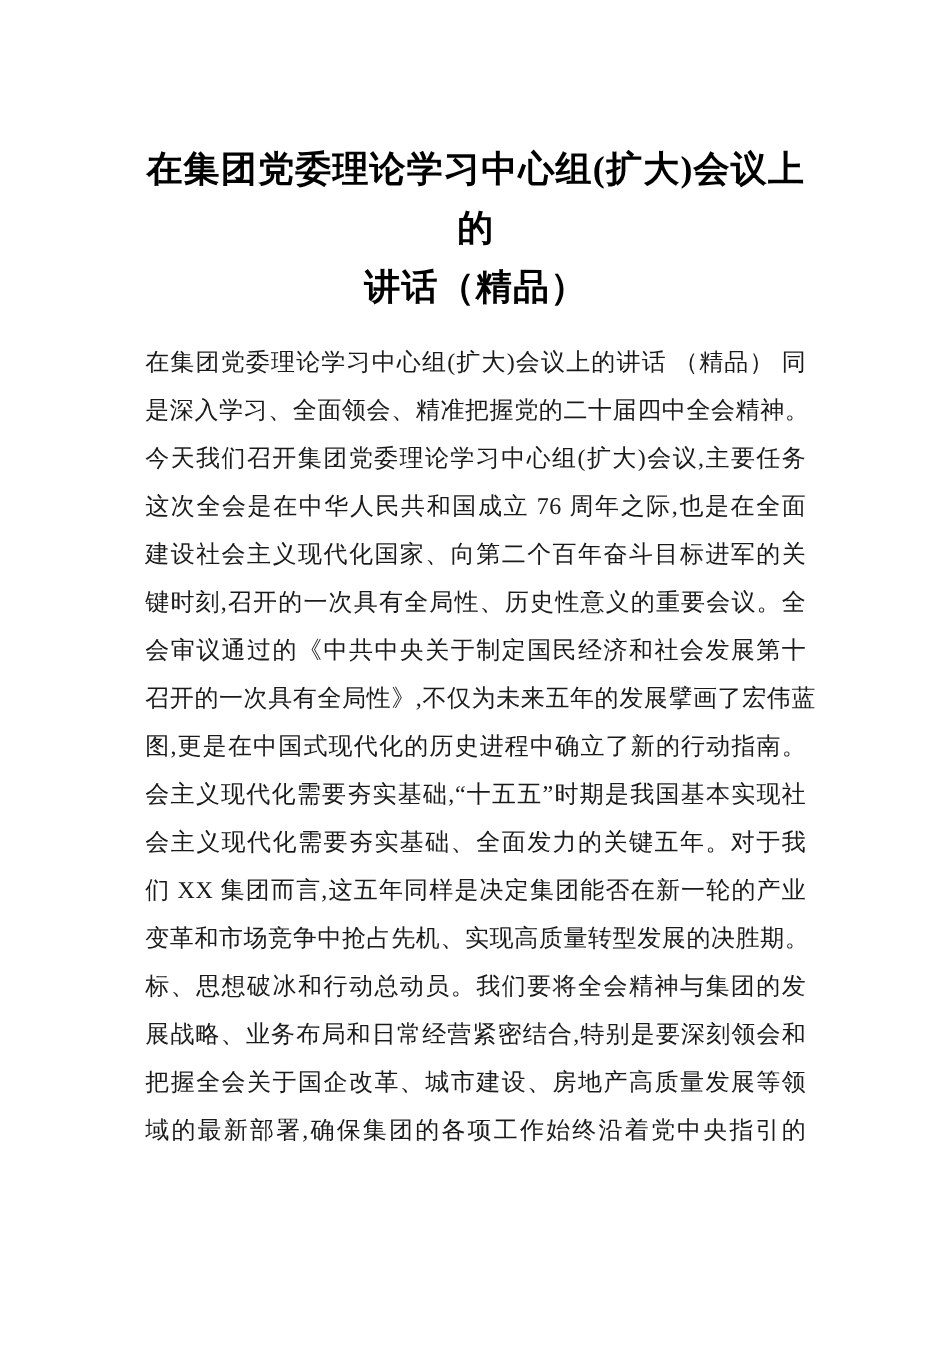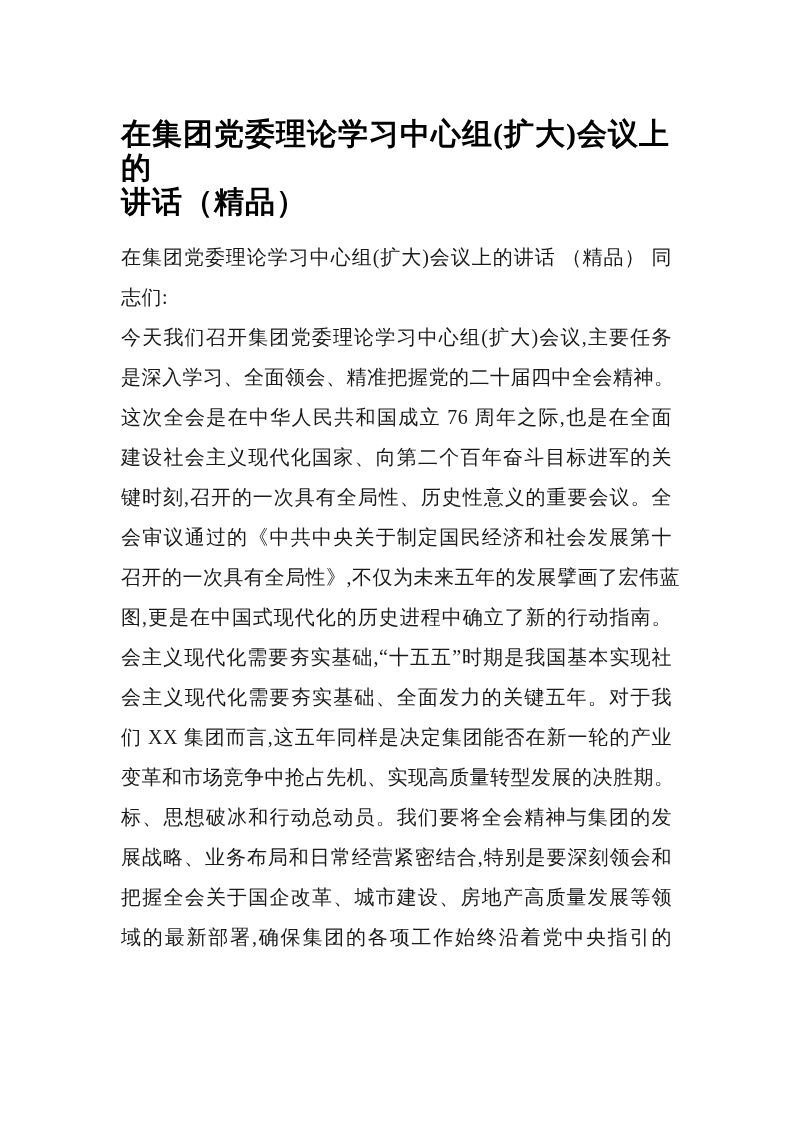--- a/index.html
+++ b/index.html
@@ -18,21 +18,22 @@
     width: 793px;
     height: 1122px;
     padding: 117px 121px 0 121px;
     background: #ffffff;
   }
   .doc-title {
     margin: 0 0 18px 0;
     color: #000000;
     font-size: 30px;
     font-weight: bold;
-    line-height: 34px;
+    line-height: 49px;
+    text-align: center;
     letter-spacing: 1px;
   }
   .doc-title .title-line {
     display: block;
   }
   .doc-body {
     color: #1a1a1a;
   }
   .body-line {
     font-size: 20px;
@@ -51,23 +52,22 @@
 </head>
 <body>
 
 <div class="page">
   <h1 class="doc-title">
     <span class="title-line">在集团党委理论学习中心组(扩大)会议上的</span>
     <span class="title-line">讲话（精品）</span>
   </h1>
   <div class="doc-body" id="doc-body">
       <div class="body-line">在集团党委理论学习中心组(扩大)会议上的讲话 （精品） 同</div>
-      <div class="body-line no-stretch">志们:</div>
+      <div class="body-line">是深入学习、全面领会、精准把握党的二十届四中全会精神。</div>
       <div class="body-line">今天我们召开集团党委理论学习中心组(扩大)会议,主要任务</div>
-      <div class="body-line">是深入学习、全面领会、精准把握党的二十届四中全会精神。</div>
       <div class="body-line">这次全会是在中华人民共和国成立 76 周年之际,也是在全面</div>
       <div class="body-line">建设社会主义现代化国家、向第二个百年奋斗目标进军的关</div>
       <div class="body-line">键时刻,召开的一次具有全局性、历史性意义的重要会议。全</div>
       <div class="body-line">会审议通过的《中共中央关于制定国民经济和社会发展第十</div>
       <div class="body-line">召开的一次具有全局性》,不仅为未来五年的发展擘画了宏伟蓝</div>
       <div class="body-line">图,更是在中国式现代化的历史进程中确立了新的行动指南。</div>
       <div class="body-line">会主义现代化需要夯实基础,“十五五”时期是我国基本实现社</div>
       <div class="body-line">会主义现代化需要夯实基础、全面发力的关键五年。对于我</div>
       <div class="body-line">们 XX 集团而言,这五年同样是决定集团能否在新一轮的产业</div>
       <div class="body-line">变革和市场竞争中抢占先机、实现高质量转型发展的决胜期。</div>

